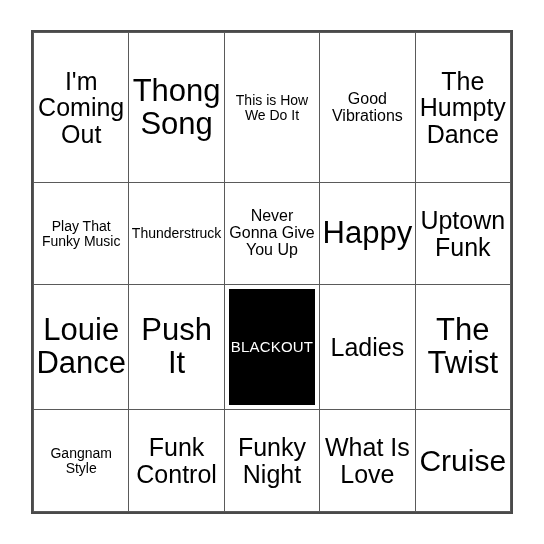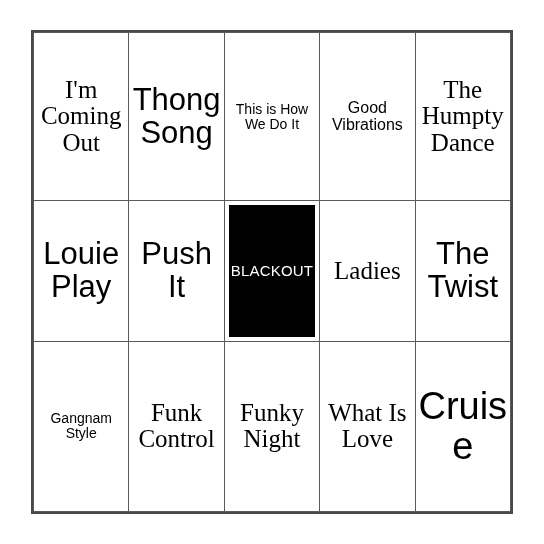--- a/index.html
+++ b/index.html
@@ -39,22 +39,22 @@
     padding: 1px 2px;
     line-height: 1.06;
     color: #000000;
     background: #ffffff;
     overflow: hidden;
     word-wrap: break-word;
   }
 
   
   .fs-xl  { font-size: 31px; }
-  .fs-lg  { font-size: 38px; }
-  .fs-md  { font-size: 25px; font-family: Liberation Serif, serif; }
+  .fs-lg  { font-size: 30px; }
+  .fs-md  { font-size: 25px; }
   .fs-sm  { font-size: 14px; margin-left: 32px; }
   .fs-xs  { font-size: 16px; }
   .fs-xxs { font-size: 14px; }
 
   
   #bingo-grid td.free-space {
     padding: 4px;
   }
   .free-fill {
     display: flex;
@@ -76,21 +76,28 @@
   <table id="bingo-grid">
     <tbody>
         <tr>
           <td class="fs-md">I'm Coming Out</td>
           <td class="fs-xl">Thong Song</td>
           <td class="fs-sm">This is How We Do It</td>
           <td class="fs-xs">Good Vibrations</td>
           <td class="fs-md">The Humpty Dance</td>
         </tr>
         <tr>
-          <td class="fs-xl">Louie Play</td>
+          <td class="fs-sm">Play That Funky Music</td>
+          <td class="fs-xxs">Thunderstruck</td>
+          <td class="fs-xs">Never Gonna Give You Up</td>
+          <td class="fs-xl">Happy</td>
+          <td class="fs-md">Uptown Funk</td>
+        </tr>
+        <tr>
+          <td class="fs-xl">Louie Dance</td>
           <td class="fs-xl">Push It</td>
           <td class="free-space">
             <div class="free-fill">BLACKOUT</div>
           </td>
           <td class="fs-md">Ladies</td>
           <td class="fs-xl">The Twist</td>
         </tr>
         <tr>
           <td class="fs-sm">Gangnam Style</td>
           <td class="fs-md">Funk Control</td>

